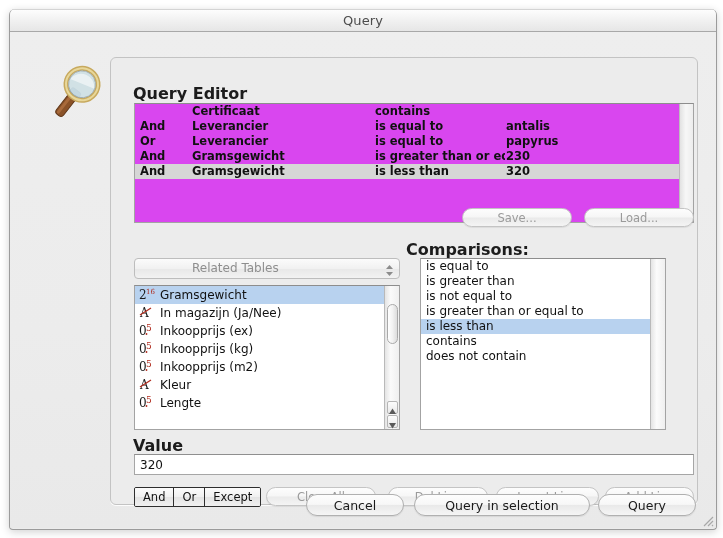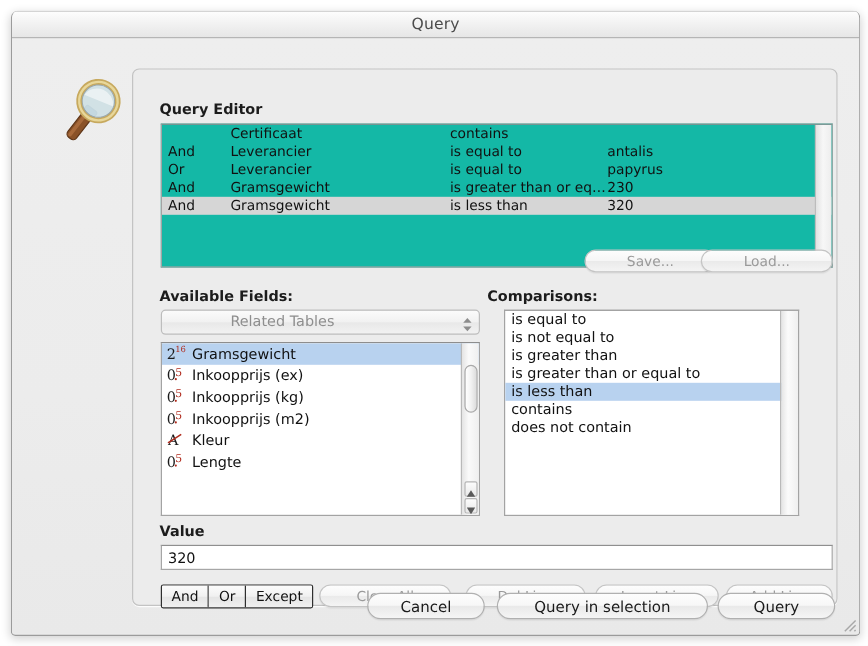--- a/index.html
+++ b/index.html
@@ -73,37 +73,38 @@
     width: 588px; height: 448px;
     background: #ececec;
     border: 1px solid #c3c3c3;
     border-radius: 6px;
     box-sizing: border-box;
     box-shadow: 0 1px 0 rgba(255,255,255,0.85);
   }
 
   .group-label {
     position: absolute;
-    font-size: 12px;
+    font-size: 16px;
     font-weight: bold;
     color: #1c1c1c;
   }
 
   
   #qe-label { left: 22px; top: 26px; }
 
   #qe-box {
     position: absolute;
     left: 23px; top: 45px;
     width: 560px; height: 120px;
-    background: #14b8a6;
+    background: #d946ef;
     border: 1px solid #a3a3a3;
     border-top-color: #8d8d8d;
     box-sizing: border-box;
     overflow: hidden;
+    font-weight: bold;
   }
   #qe-scroll {
     position: absolute;
     right: 0; top: 0;
     width: 14px; height: 100%;
     background: linear-gradient(to right, #e2e2e2, #f7f7f7 45%, #ededed 100%);
     border-left: 1px solid #bcbcbc;
     box-sizing: border-box;
   }
   .qe-row {
@@ -129,21 +130,21 @@
     font-size: 11.5px;
     border-radius: 10px;
     background: linear-gradient(to bottom, #fdfdfd 0%, #f6f6f6 48%, #eaeaea 52%, #f4f4f4 100%);
     border: 1px solid #b4b4b4;
     box-sizing: border-box;
     color: #1a1a1a;
     box-shadow: 0 1px 1px rgba(0,0,0,0.07);
   }
   .pill.disabled { color: #9a9a9a; border-color: #c4c4c4; }
 
-  #btn-save { left: 376px; top: 150px; width: 110px; }
+  #btn-save { left: 351px; top: 150px; width: 110px; }
   #btn-load { left: 473px; top: 150px; width: 110px; }
 
   
   #af-label { left: 22px; top: 182px; }
 
   #af-popup {
     position: absolute;
     left: 23px; top: 200px;
     width: 266px; height: 21px;
     background: linear-gradient(to bottom, #fbfbfb, #f1f1f1 50%, #e8e8e8 52%, #f2f2f2);
@@ -387,38 +388,41 @@
                 <span class="qe-c2">is less than</span>
                 <span class="qe-c3">320</span>
               </div>
             </div>
           <div id="qe-scroll"></div>
         </div>
 
         <div class="pill disabled" id="btn-save">Save...</div>
         <div class="pill disabled" id="btn-load">Load...</div>
 
-        <div class="group-label" id="af-label">Available Fields:</div>
 
         <div id="af-popup">
           <div id="af-popup-text">Related Tables</div>
           <div id="af-popup-arrows">
             <svg width="9" height="13" viewBox="0 0 9 13">
               <path d="M4.5 1 L8 5 L1 5 Z" fill="#8c8c8c"></path>
               <path d="M4.5 12 L8 8 L1 8 Z" fill="#8c8c8c"></path>
             </svg>
           </div>
         </div>
 
         <div id="af-box">
           <div id="af-rows">
               <div class="af-row sel"><span class="af-ico"><svg width="19" height="14" viewBox="0 0 19 14">
                     <text x="0" y="12" font-family="DejaVu Serif, serif" font-size="12" fill="#1a1a1a">2</text>
                     <text x="7" y="6.5" font-family="DejaVu Serif, serif" font-size="7" fill="#b02b1d">16</text>
                   </svg></span><span class="af-lbl">Gramsgewicht</span></div>
+              <div class="af-row"><span class="af-ico"><svg width="19" height="14" viewBox="0 0 19 14">
+                    <text x="1" y="12" font-family="DejaVu Serif, serif" font-size="12" fill="#1a1a1a">A</text>
+                    <path d="M1 10 L12 3" stroke="#b02b1d" stroke-width="1.3" fill="none"></path>
+                  </svg></span><span class="af-lbl">In magazijn (Ja/Nee)</span></div>
               <div class="af-row"><span class="af-ico"><svg width="19" height="14" viewBox="0 0 19 14">
                     <text x="0" y="12" font-family="DejaVu Serif, serif" font-size="12" fill="#1a1a1a">0</text>
                     <text x="7" y="8" font-family="DejaVu Serif, serif" font-size="9" fill="#b02b1d">5</text>
                     <circle cx="7.5" cy="11" r="0.9" fill="#b02b1d"></circle>
                   </svg></span><span class="af-lbl">Inkoopprijs (ex)</span></div>
               <div class="af-row"><span class="af-ico"><svg width="19" height="14" viewBox="0 0 19 14">
                     <text x="0" y="12" font-family="DejaVu Serif, serif" font-size="12" fill="#1a1a1a">0</text>
                     <text x="7" y="8" font-family="DejaVu Serif, serif" font-size="9" fill="#b02b1d">5</text>
                     <circle cx="7.5" cy="11" r="0.9" fill="#b02b1d"></circle>
                   </svg></span><span class="af-lbl">Inkoopprijs (kg)</span></div>
@@ -450,22 +454,22 @@
                 </svg>
             </div>
           </div>
         </div>
 
         <div class="group-label" id="cmp-label">Comparisons:</div>
 
         <div id="cmp-box">
           <div id="cmp-rows">
               <div class="cmp-row">is equal to</div>
+              <div class="cmp-row">is greater than</div>
               <div class="cmp-row">is not equal to</div>
-              <div class="cmp-row">is greater than</div>
               <div class="cmp-row">is greater than or equal to</div>
               <div class="cmp-row sel">is less than</div>
               <div class="cmp-row">contains</div>
               <div class="cmp-row">does not contain</div>
             </div>
           <div id="cmp-sb"></div>
         </div>
 
         <div class="group-label" id="val-label">Value</div>
         <input id="val-input" type="text" value="320" style="">

